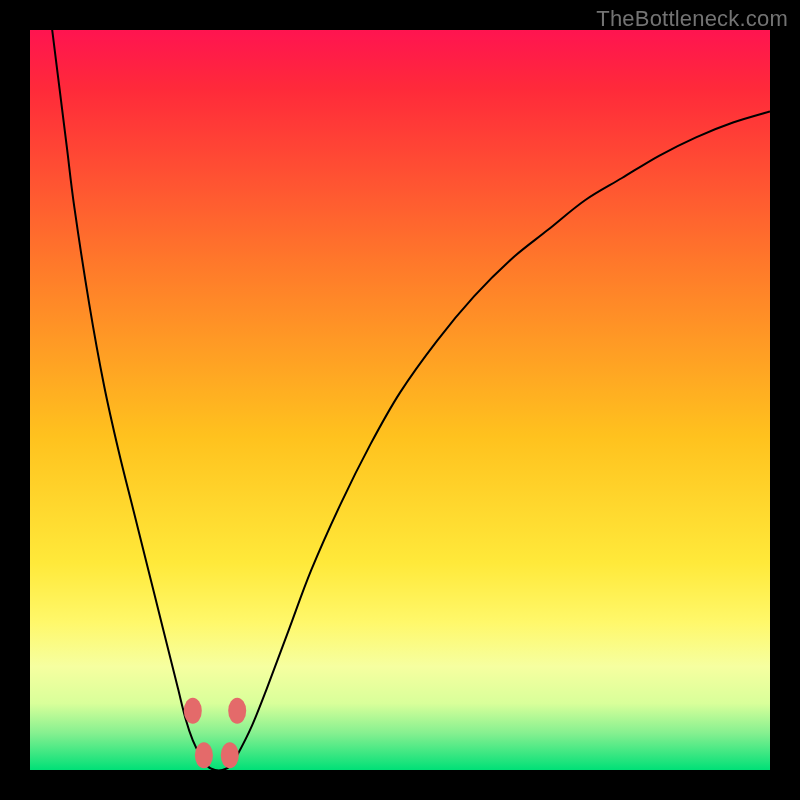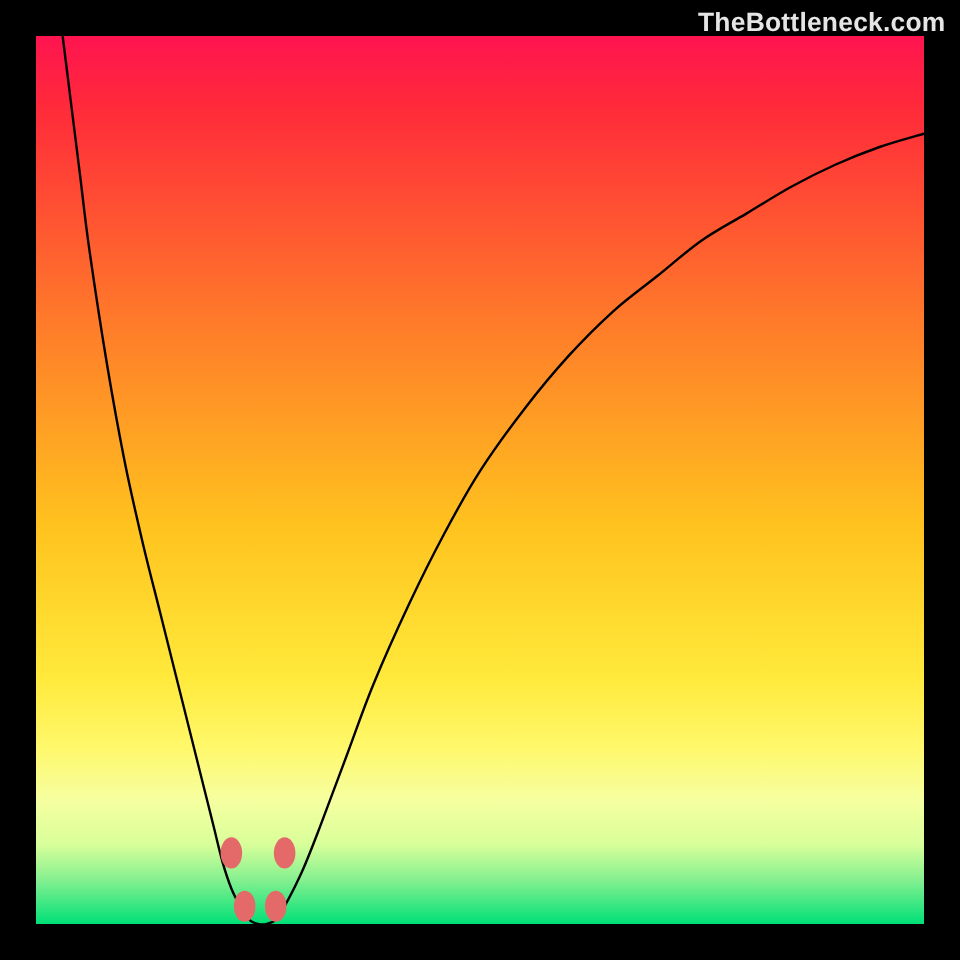--- a/index.html
+++ b/index.html
@@ -24,23 +24,23 @@
     left: 30px;
     top: 30px;
     width: 740px;
     height: 740px;
     
   }
   .watermark {
     position: absolute;
     top: 6px;
     right: 12px;
-    color: #e5e5e5;
+    color: #737373;
     font-size: 22px;
-    font-weight: 700;
+    font-weight: 400;
     letter-spacing: 0.2px;
   }
   svg {
     display: block;
   }
 </style>
 </head>
 <body>
 
 <div class="frame">

